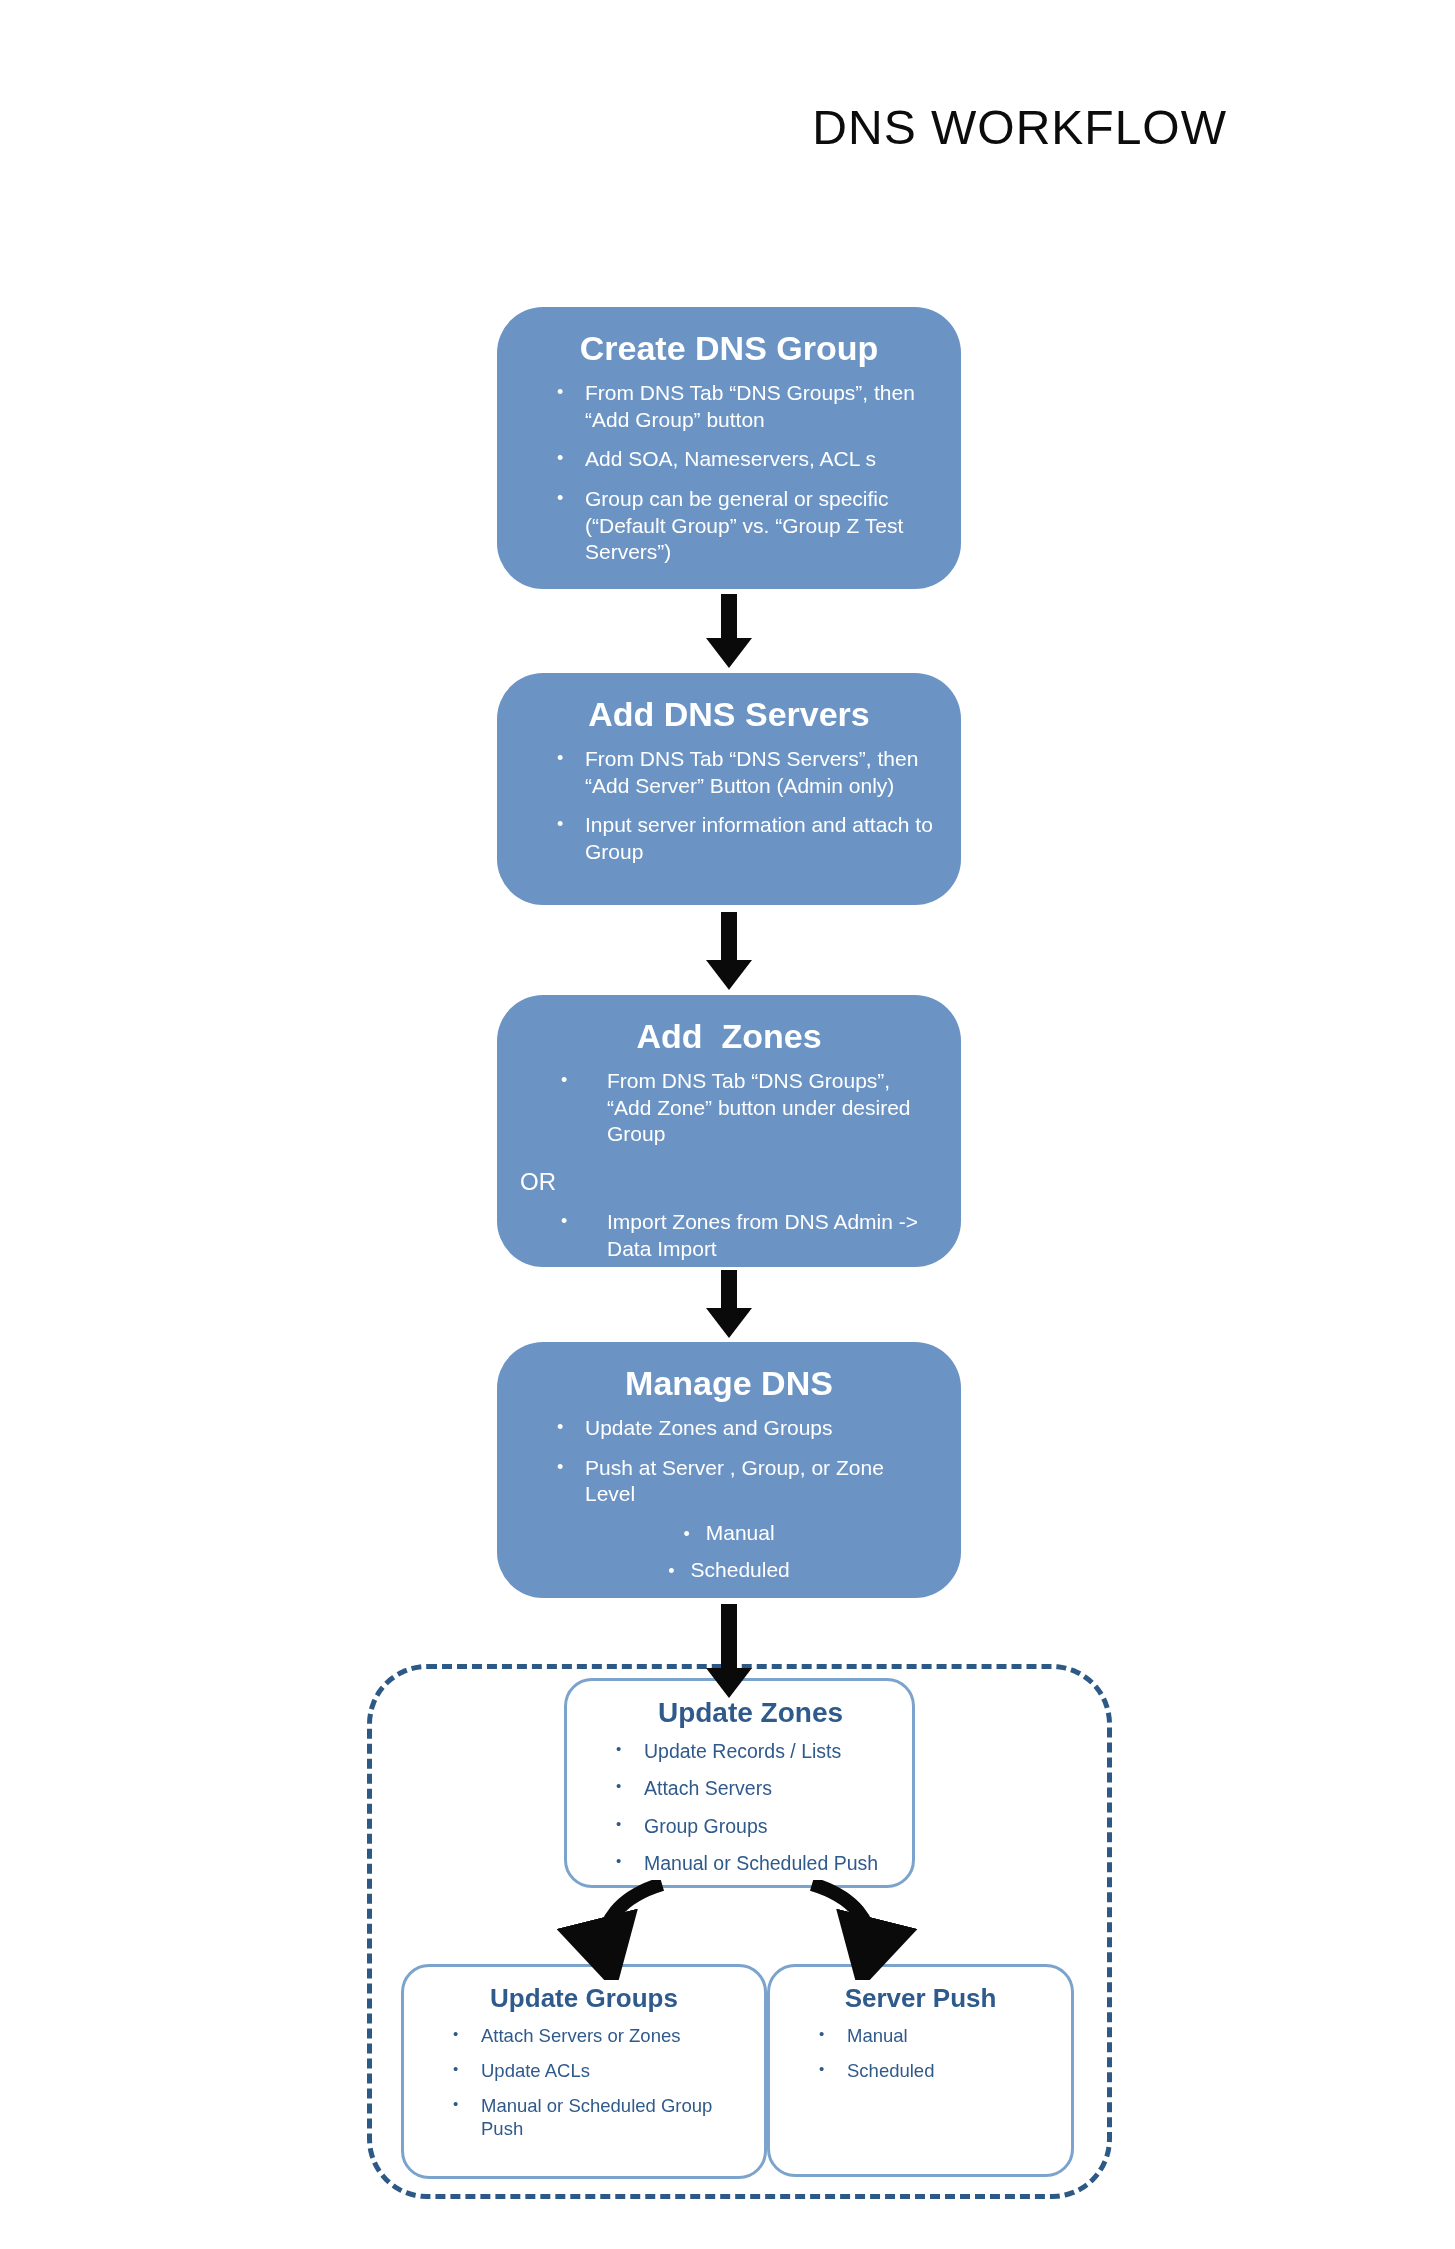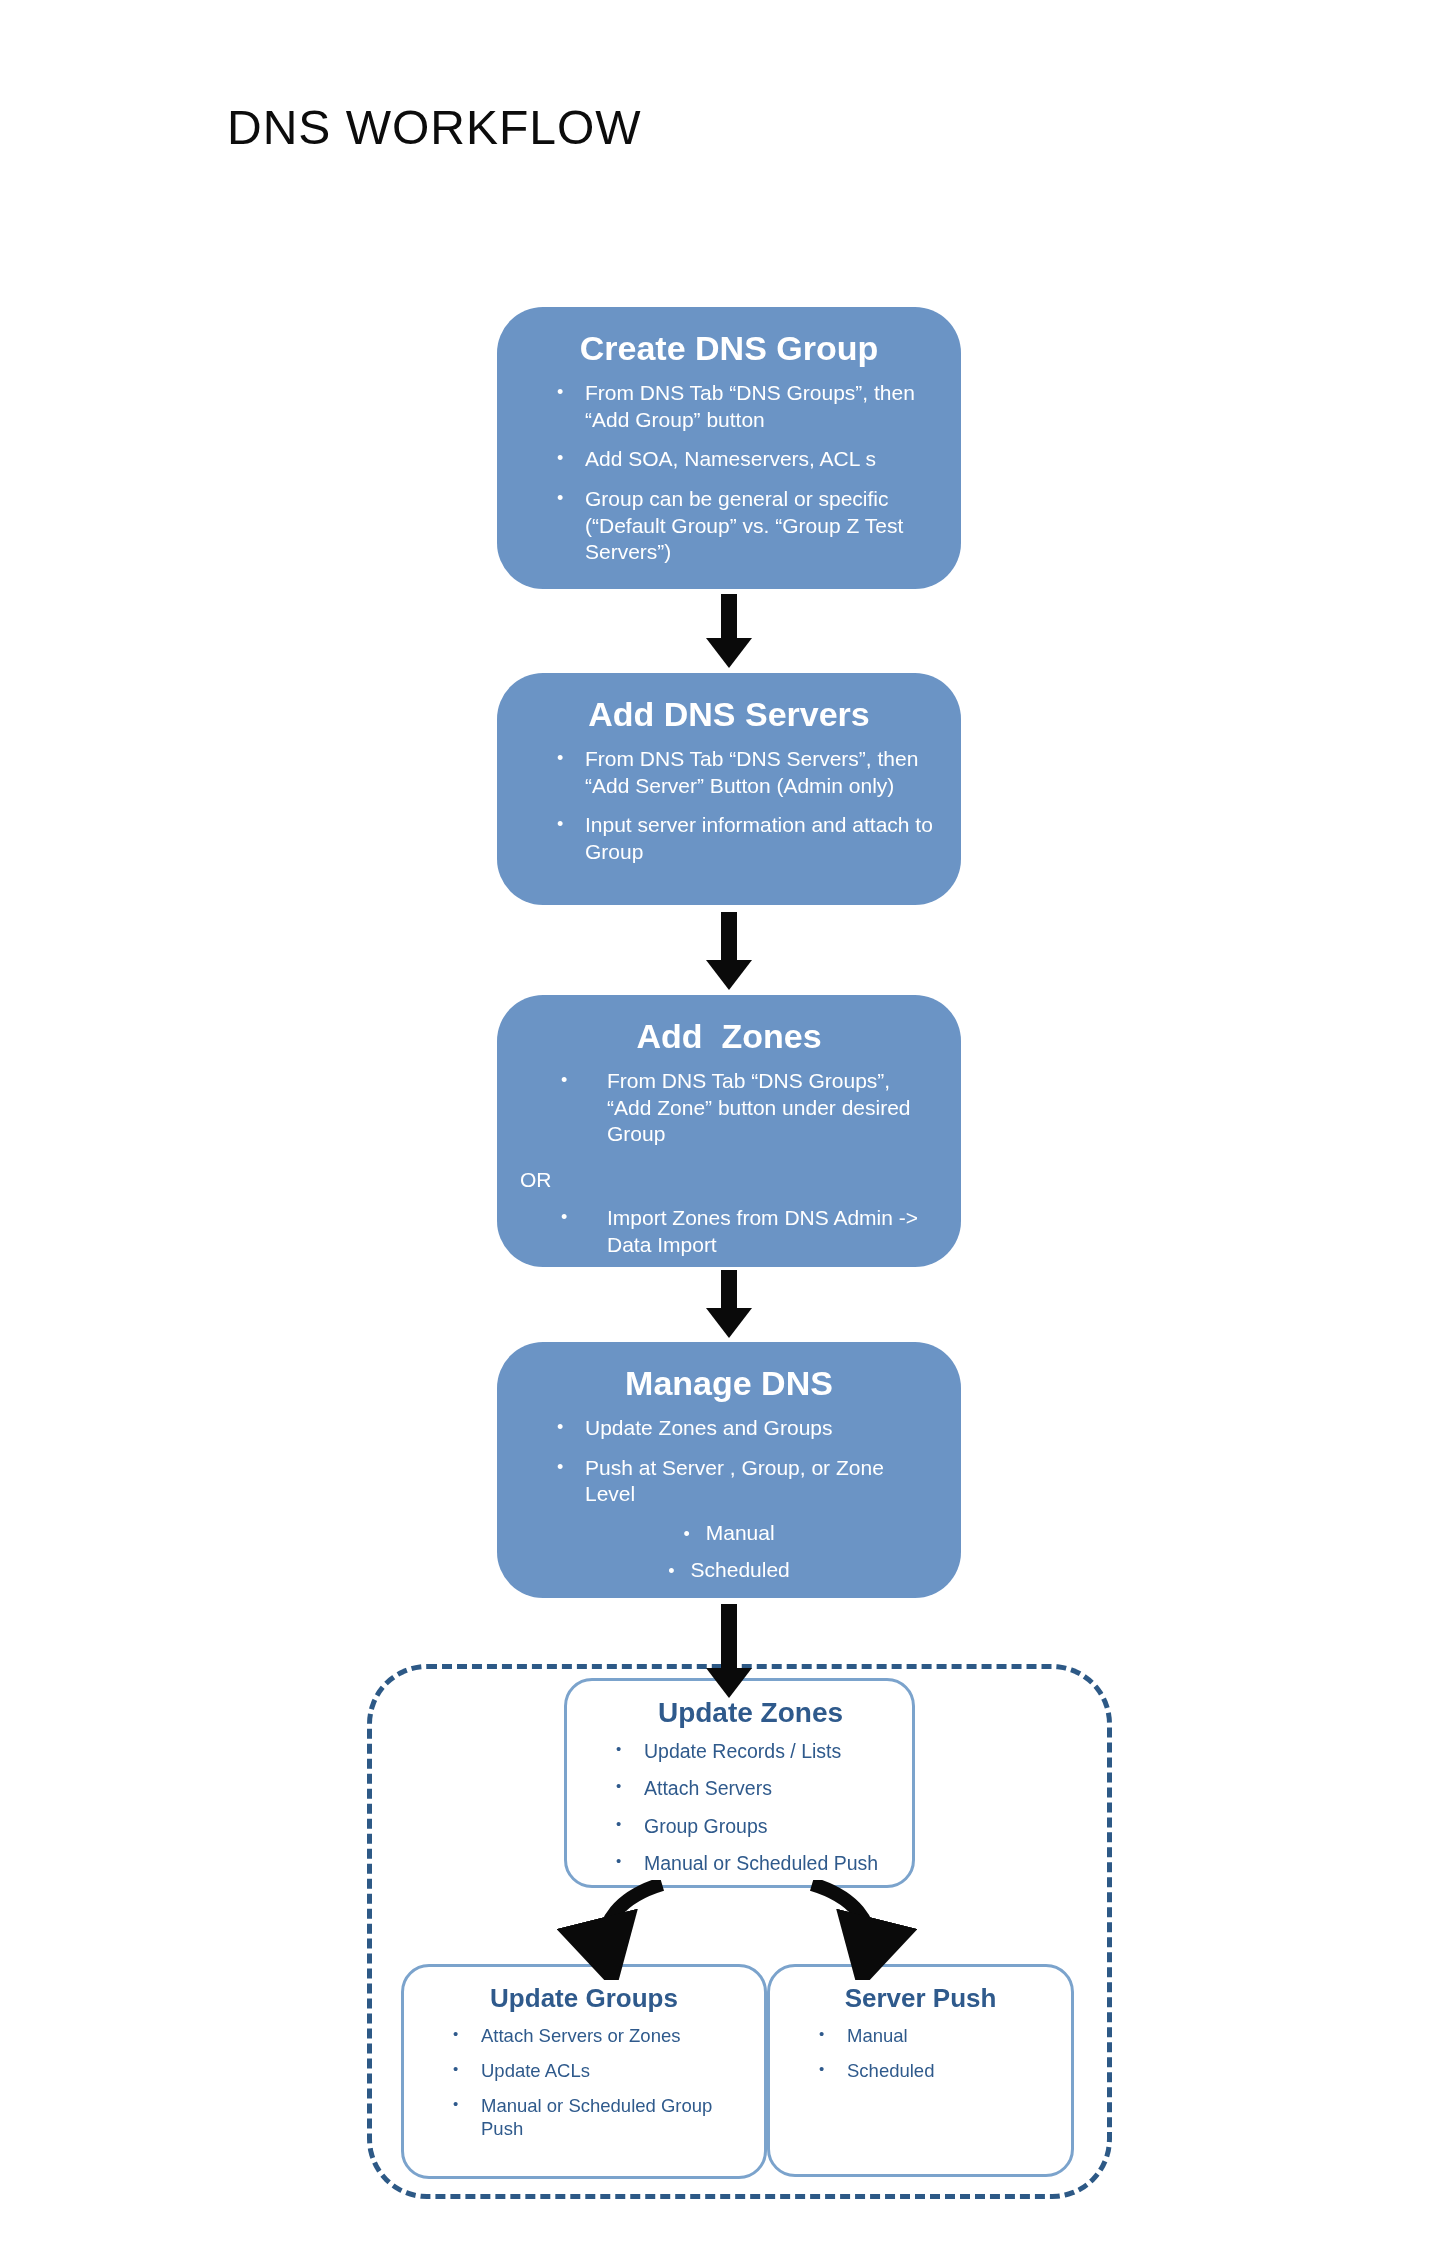--- a/index.html
+++ b/index.html
@@ -1,21 +1,21 @@
 <!DOCTYPE html>
 <html><head>
 <meta charset="utf-8">
 <style>
   html,body{margin:0;padding:0;background:#ffffff;}
   .canvas{
     position:relative;width:1455px;height:2249px;background:#ffffff;
     font-family:"Liberation Sans", sans-serif;overflow:hidden;
   }
   .page-title{
-    position:absolute;top:100px;left:0;width:1000px;text-align:left;
+    position:absolute;top:100px;left:0;width:1000px;text-align:right;
     font-size:48px;font-weight:400;color:#0c0c0c;letter-spacing:1px;
   }
   
   .flow-box{
     position:absolute;left:497px;width:464px;background:#6b94c5;
     border-radius:46px;color:#ffffff;box-sizing:border-box;
   }
   .flow-box .box-heading{
     text-align:center;font-size:34px;font-weight:700;color:#ffffff;
     margin:22px 10px 6px 10px;white-space:pre-wrap;
@@ -23,21 +23,21 @@
   .flow-box ul{list-style:none;margin:12px 0 0 0;padding:0 28px 0 50px;}
   .flow-box li{
     position:relative;padding-left:38px;margin-bottom:13px;
     font-size:21px;line-height:1.27;color:#ffffff;
   }
   .flow-box li::before{
     content:"\2022";position:absolute;left:10px;top:1px;font-size:18px;color:#ffffff;
   }
   .flow-box.wide-indent li{padding-left:60px;}
   .flow-box.wide-indent li::before{left:14px;}
-  .or-label{font-size:21px;color:#ffffff;margin:20px 0 13px 23px;}
+  .or-label{font-size:24px;color:#ffffff;margin:20px 0 13px 23px;}
   .sub-bullets{text-align:center;margin-top:2px;}
   .sub-bullet{font-size:21px;color:#ffffff;margin-bottom:13px;}
   .sub-bullet .dot{font-size:18px;margin-right:16px;}
   
   .down-arrow{position:absolute;left:706px;width:46px;z-index:5;}
   .down-arrow .stem{margin:0 auto;width:16px;background:#0a0a0a;}
   .down-arrow .head{
     width:0;height:0;border-left:23px solid transparent;border-right:23px solid transparent;
     border-top:30px solid #0a0a0a;
   }

